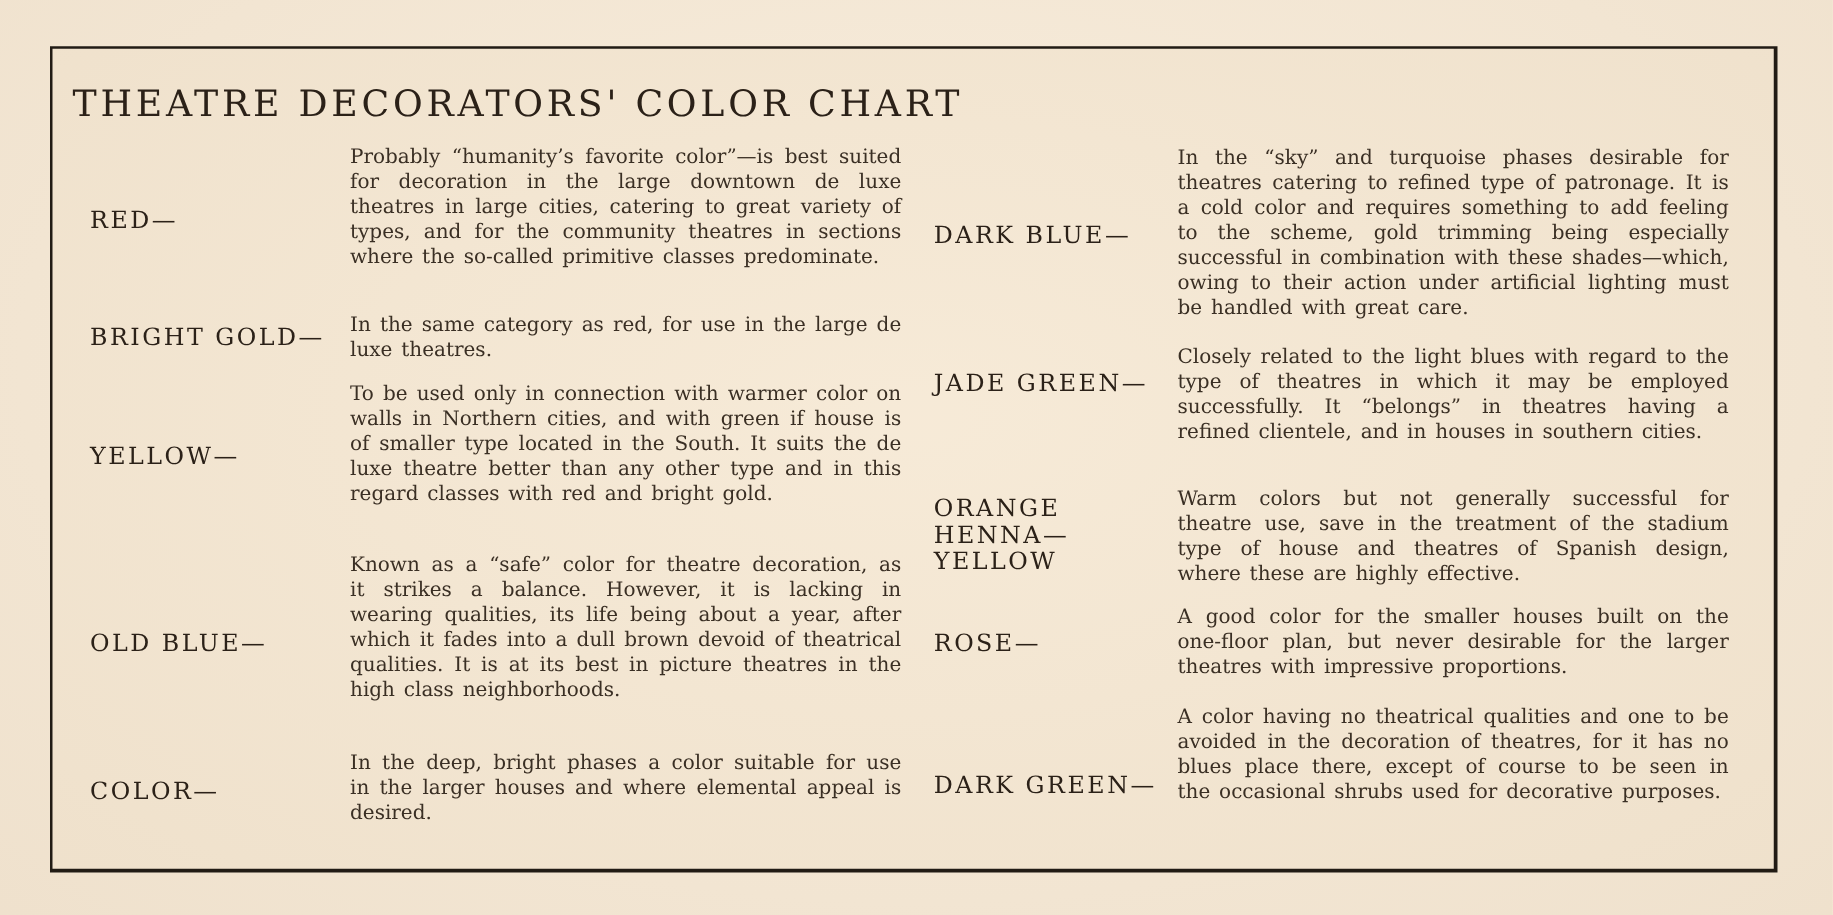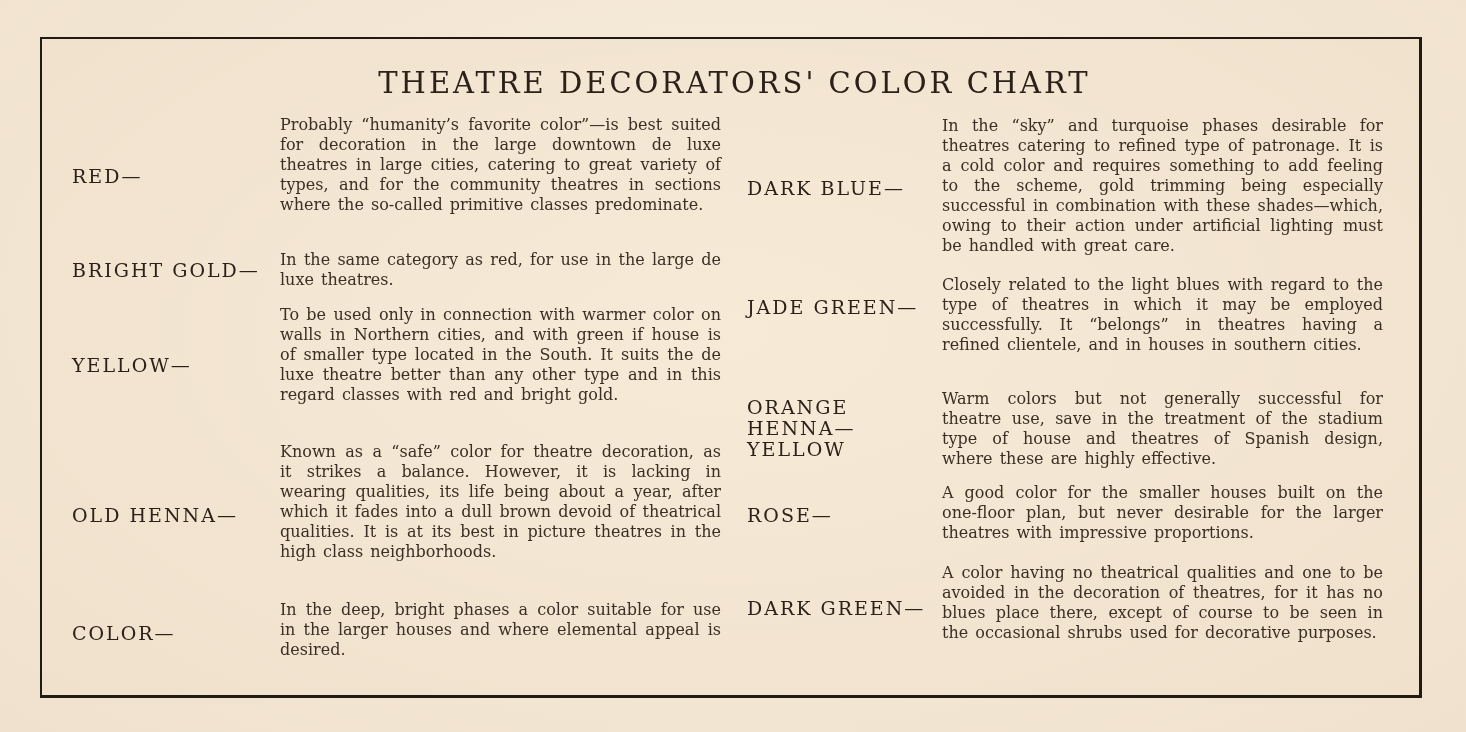--- a/index.html
+++ b/index.html
@@ -23,22 +23,21 @@
     position:absolute;left:40px;top:37px;width:1382px;height:661px;
     border-top:2px solid var(--border);
     border-left:2px solid var(--border);
     border-right:3px solid var(--border);
     border-bottom:3px solid var(--border);
     background:
       radial-gradient(ellipse at 50% 45%, rgba(255,255,255,0.06), rgba(110,75,30,0.05)),
       var(--paper);
   }
   .title{
-    position:absolute;left:4px;top:27px;width:100%;
-    text-align:center;
+    position:absolute;left:16px;top:27px;width:100%;
     font-size:29px;font-weight:400;
     letter-spacing:3px;
     color:var(--ink-dark);
   }
   .col{position:absolute;top:0;height:100%;}
   .col-left{left:30px;width:660px;}
   .col-right{left:705px;width:692px;}
   .entry{position:absolute;left:0;width:100%;}
   .label{
     position:absolute;left:0;
@@ -80,21 +79,21 @@
         <div class="label" style="top:10px">BRIGHT GOLD—</div>
         <p class="desc">In the same category as red, for use in the large de luxe theatres.</p>
       </div>
 
       <div class="entry" style="top:266px">
         <div class="label" style="top:50px">YELLOW—</div>
         <p class="desc">To be used only in connection with warmer color on walls in Northern cities, and with green if house is of smaller type located in the South. It suits the de luxe theatre better than any other type and in this regard classes with red and bright gold.</p>
       </div>
 
       <div class="entry" style="top:403px">
-        <div class="label" style="top:63px">OLD HENNA—</div>
+        <div class="label" style="top:63px">OLD BLUE—</div>
         <p class="desc">Known as a “safe” color for theatre decoration, as it strikes a balance.  However, it is lacking in wearing qualities, its life being about a year, after which it fades into a dull brown devoid of theatrical qualities.  It is at its best in picture theatres in the high class neighborhoods.</p>
       </div>
 
       <div class="entry" style="top:561px">
         <div class="label" style="top:23px">COLOR—</div>
         <p class="desc">In the deep, bright phases a color suitable for use in the larger houses and where elemental appeal is desired.</p>
       </div>
 
     </section>
 
@@ -116,20 +115,20 @@
 YELLOW</div>
         <p class="desc">Warm colors but not generally successful for theatre use, save in the treatment of the stadium type of house and theatres of Spanish design, where these are highly effective.</p>
       </div>
 
       <div class="entry" style="top:444px">
         <div class="label" style="top:22px">ROSE—</div>
         <p class="desc">A good color for the smaller houses built on the one-floor plan, but never desirable for the larger theatres with impressive proportions.</p>
       </div>
 
       <div class="entry" style="top:524px">
-        <div class="label" style="top:35px">DARK GREEN—</div>
+        <div class="label" style="top:55px">DARK GREEN—</div>
         <p class="desc">A color having no theatrical qualities and one to be avoided in the decoration of theatres, for it has no blues place there, except of course to be seen in the occasional shrubs used for decorative purposes.</p>
       </div>
 
     </section>
 
   </div>
 </div>
 
 </body></html>

